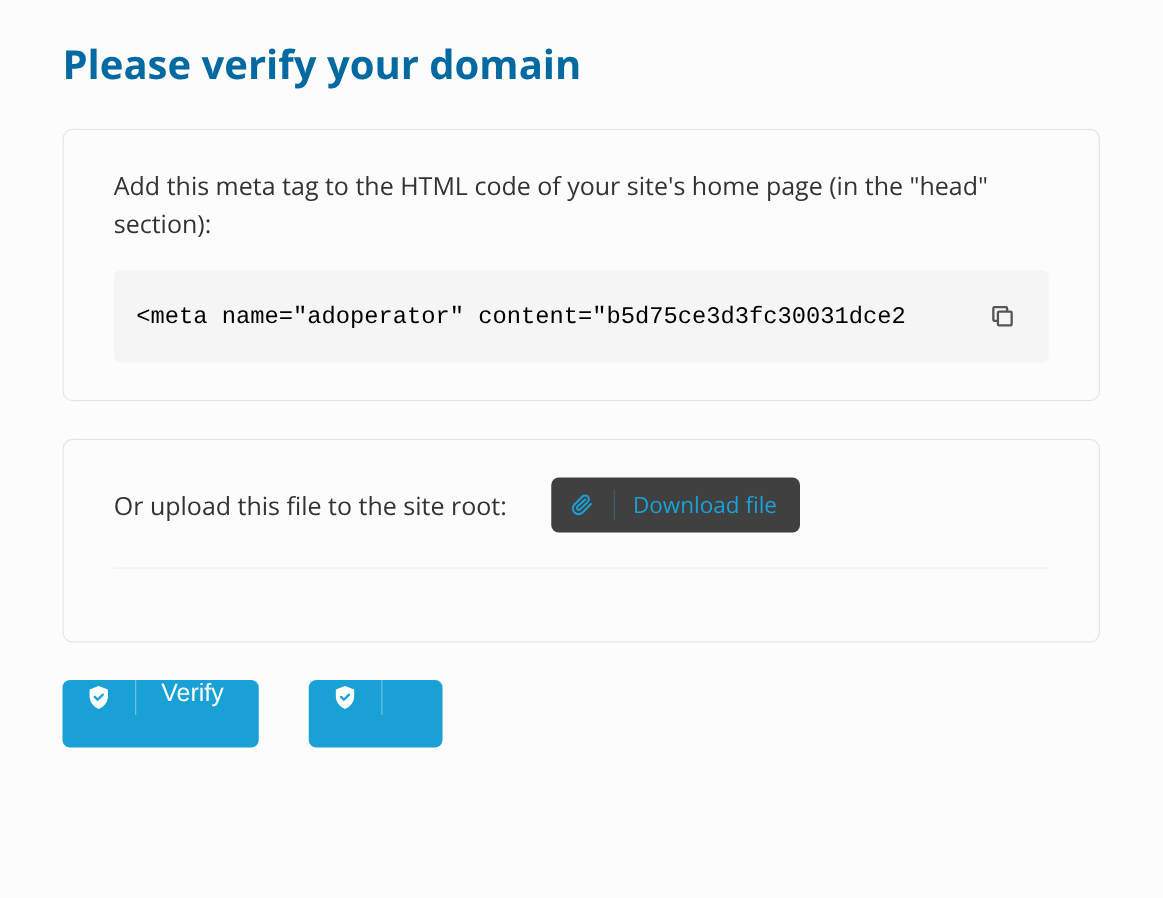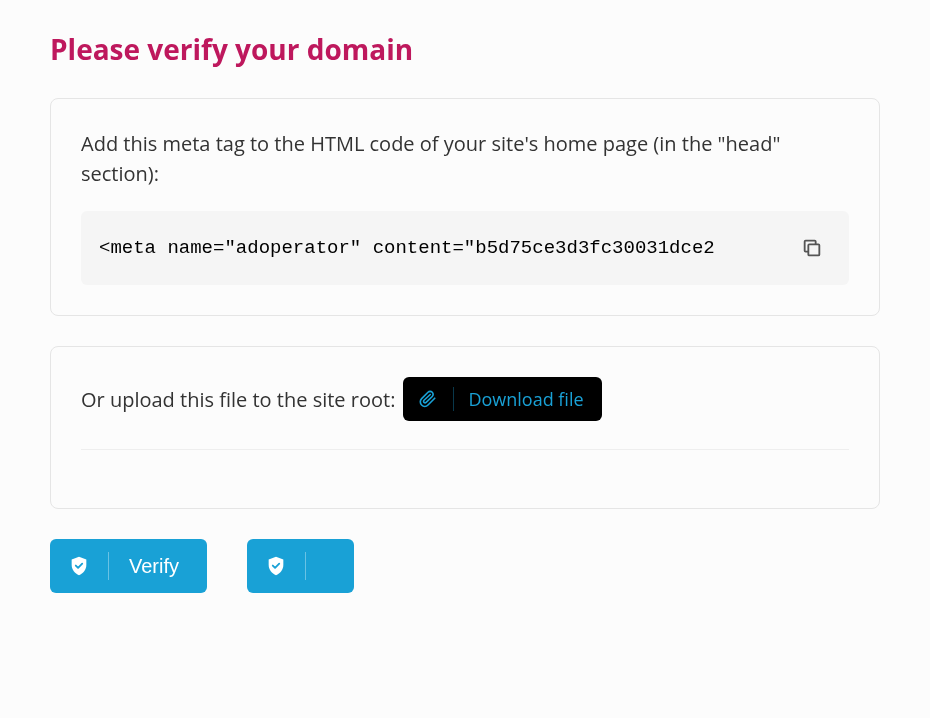--- a/index.html
+++ b/index.html
@@ -9,29 +9,29 @@
     }
     body {
       font-family: -apple-system, BlinkMacSystemFont, 'Segoe UI', 'Open Sans', Helvetica, Arial, sans-serif;
       background: #fcfcfc;
       width: 930px;
       height: 718px;
       padding: 30px 50px;
       color: #000;
     }
     .page-title {
-      font-size: 28px;
+      font-size: 32px;
       font-weight: 700;
       margin-bottom: 30px;
-      color: #be185d;
+      color: #0369a1;
     }
     .card {
       border: 1px solid #e5e5e5;
       border-radius: 8px;
-      padding: 30px 30px;
+      padding: 30px 40px;
       margin-bottom: 30px;
     }
     .instruction-text {
       font-size: 20px;
       line-height: 1.5;
       color: #333;
       margin-bottom: 22px;
     }
     .code-block {
       background: #f5f5f5;
@@ -62,33 +62,33 @@
     .copy-btn svg {
       width: 22px;
       height: 22px;
       stroke: #555;
       fill: none;
       stroke-width: 2;
     }
     .upload-row {
       display: flex;
       align-items: center;
-      gap: 8px;
+      gap: 36px;
       padding-bottom: 28px;
       border-bottom: 1px solid #eee;
       margin-bottom: 28px;
     }
     .upload-text {
       font-size: 20px;
       color: #333;
     }
     .download-btn {
       display: inline-flex;
       align-items: center;
-      background: #000000;
+      background: #404040;
       border-radius: 6px;
       height: 44px;
       padding: 0 18px 0 14px;
       color: #19a1d6;
       font-size: 18px;
       cursor: pointer;
     }
     .download-btn .icon-wrap {
       display: flex;
       align-items: center;
@@ -112,21 +112,20 @@
       text-decoration: none;
       cursor: pointer;
       word-break: break-all;
     }
     .button-row {
       display: flex;
       gap: 40px;
     }
     .primary-btn {
       display: inline-flex;
-      align-items: center;
       background: #19a1d6;
       border-radius: 6px;
       height: 54px;
       padding: 0 28px 0 18px;
       color: #fff;
       font-size: 20px;
       cursor: pointer;
       border: none;
     }
     .primary-btn .icon-wrap {

